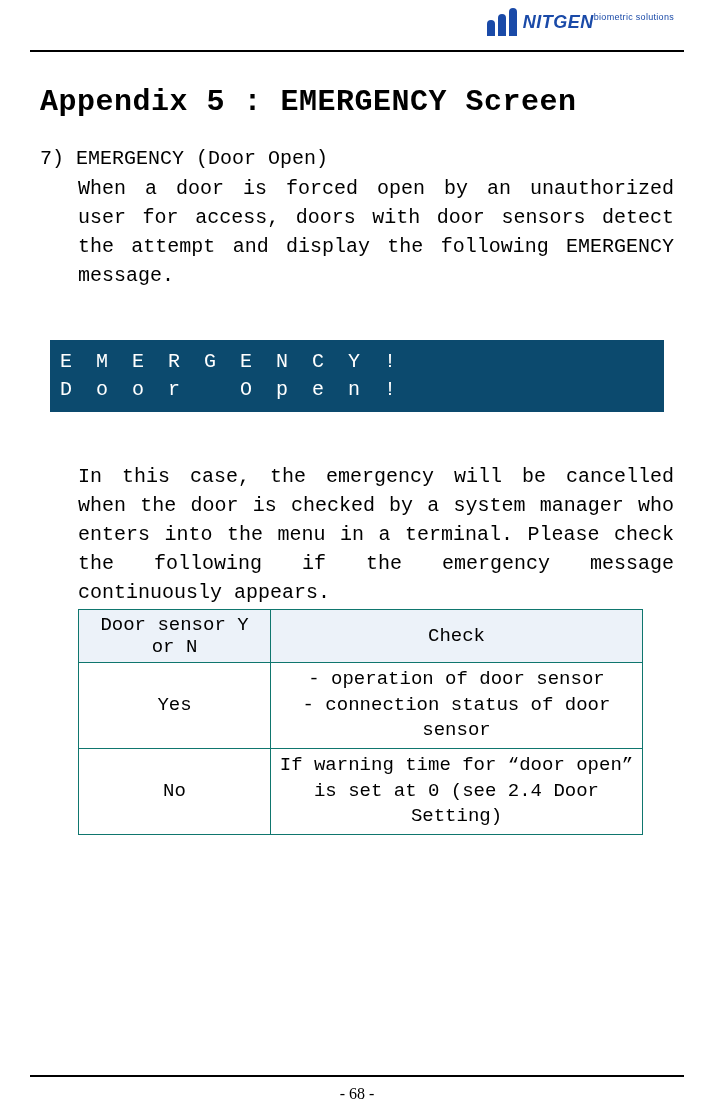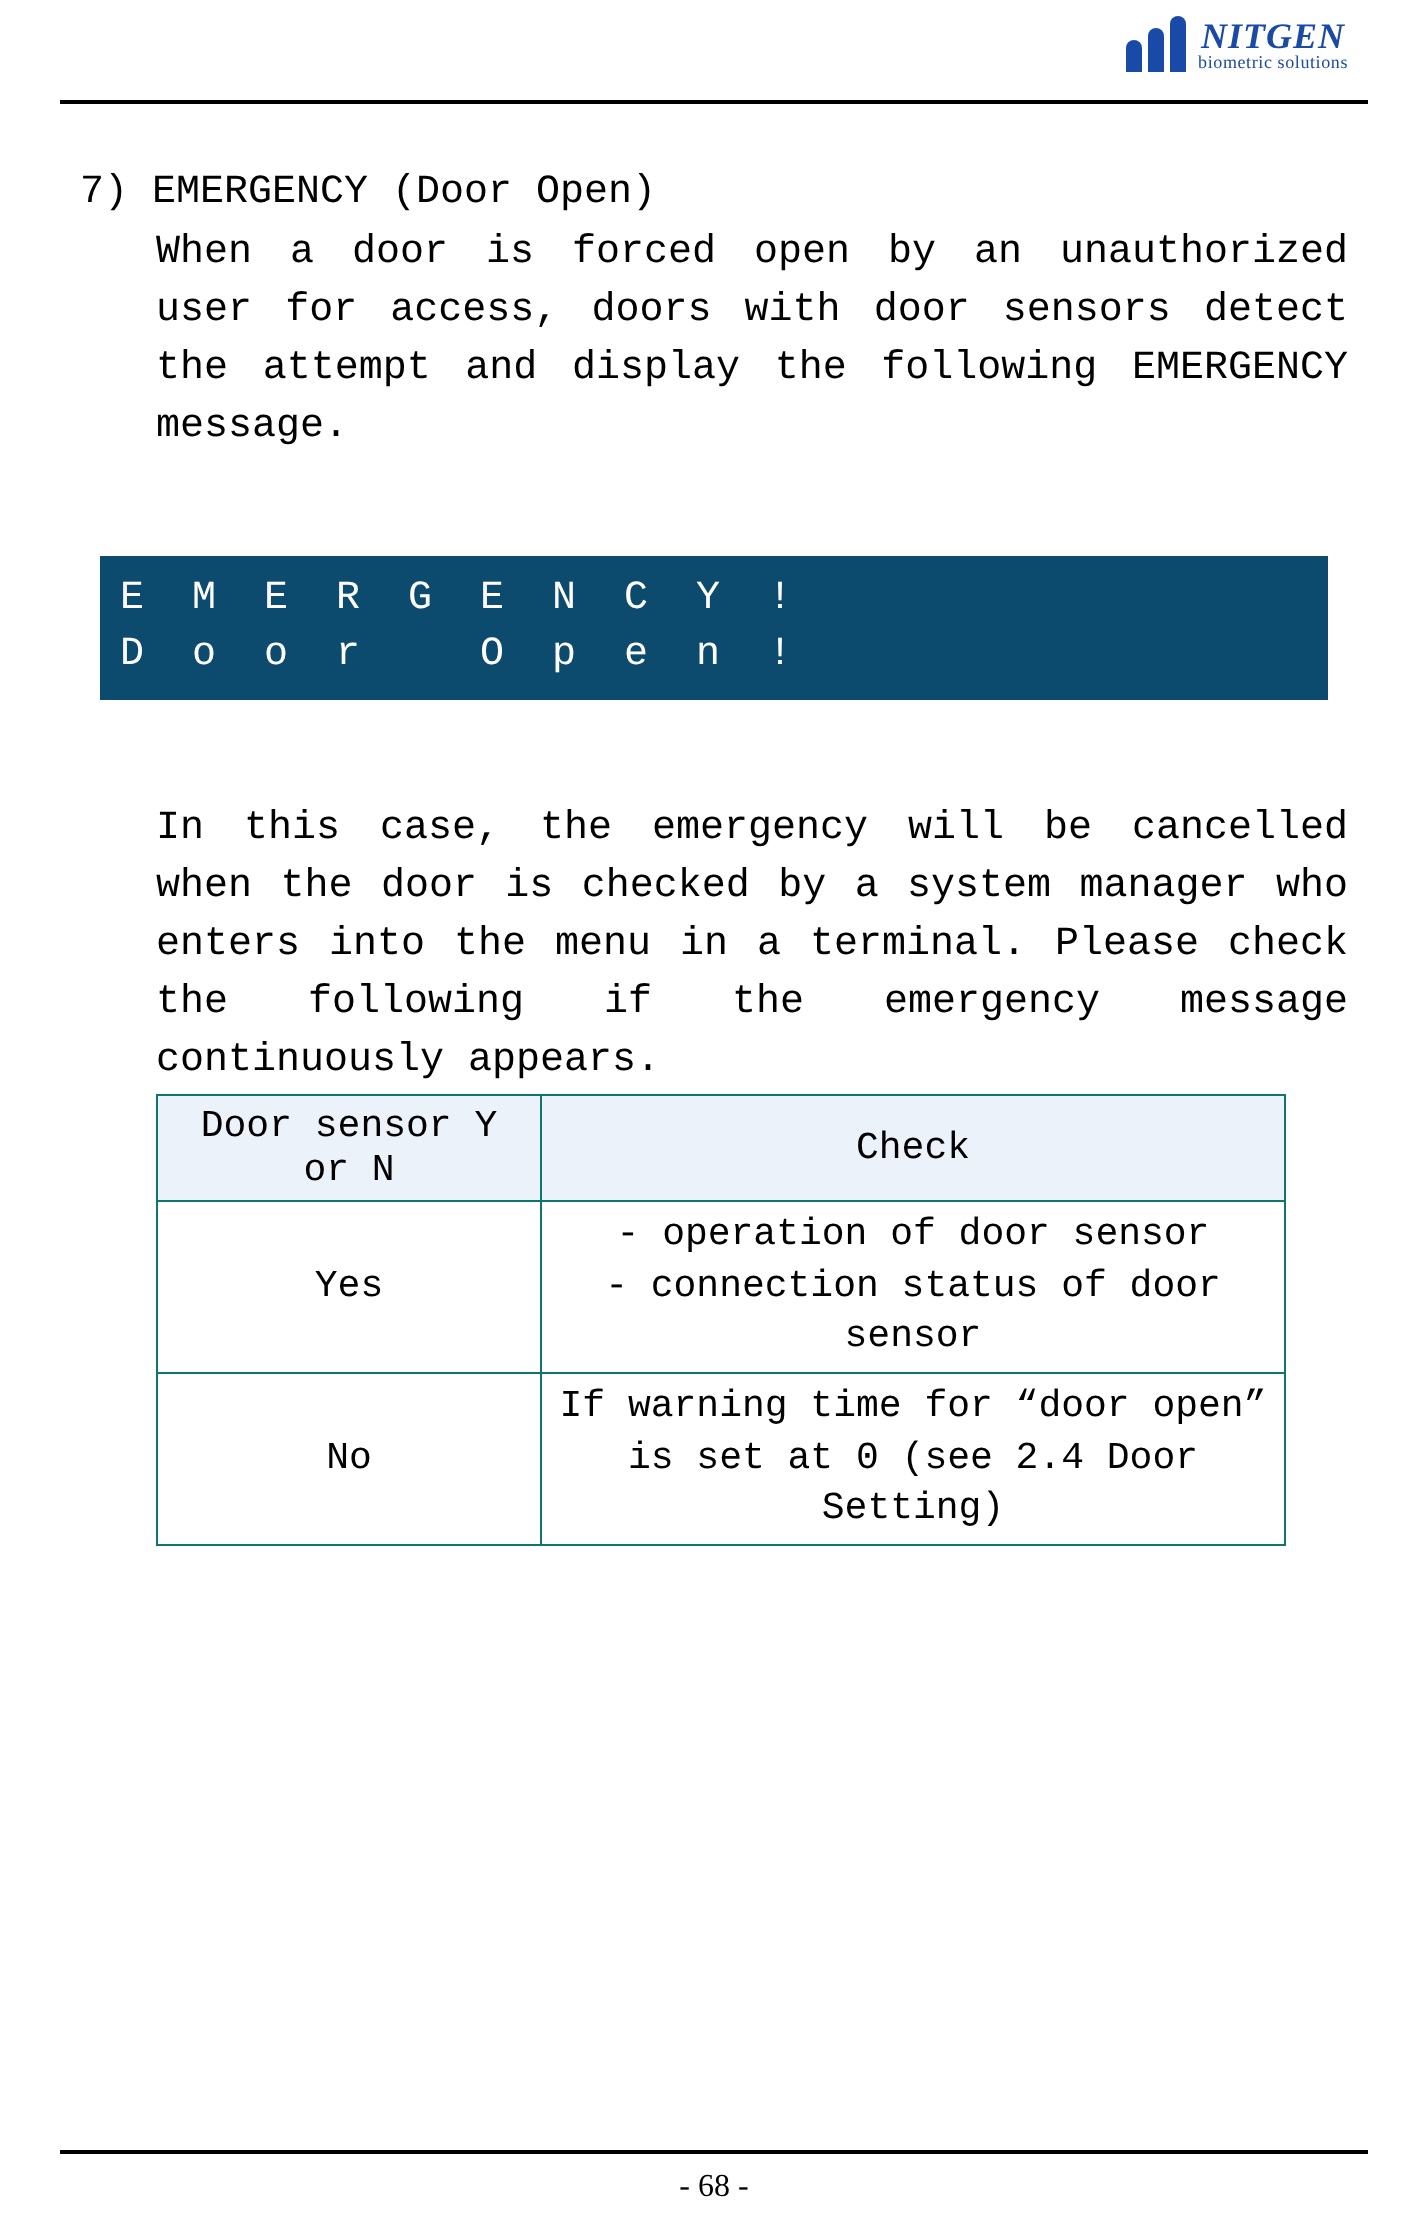--- a/index.html
+++ b/index.html
@@ -32,24 +32,23 @@
     height: 28px;
   }
   .brand-bars span.bar {
     width: 8px;
     background: #1a4aa8;
     border-radius: 4px 4px 0 0;
     display: inline-block;
   }
   .brand-text {
     display: flex;
-    flex-direction: column;
+    flex-direction: row;
     line-height: 1;
-    font-family: Liberation Serif, serif;
-    align-items: center;
+    font-family: Liberation Sans, sans-serif;
   }
   .brand-name {
     font-size: 18px;
     font-weight: 700;
     font-style: italic;
     color: #1a4aa8;
     letter-spacing: 0.5px;
   }
   .brand-sub {
     font-size: 9px;
@@ -161,20 +160,21 @@
     <div class="brand-text">
       <span class="brand-name">NITGEN</span>
       <span class="brand-sub">biometric solutions</span>
     </div>
   </div>
 
   <div class="top-rule"></div>
 
   <div class="content">
 
+    <div class="title">Appendix 5 : EMERGENCY Screen</div>
 
     <div class="sec-head">7) EMERGENCY (Door Open)</div>
 
     <div class="para">When a door is forced open by an unauthorized user for access, doors with door sensors detect the attempt and display the following EMERGENCY message.</div>
 
     <div class="lcd-wrap">
       <div class="lcd">
         <div class="row">E  M  E  R  G  E  N  C  Y  !</div>
         <div class="row">D  o  o  r     O  p  e  n  !</div>
       </div>

